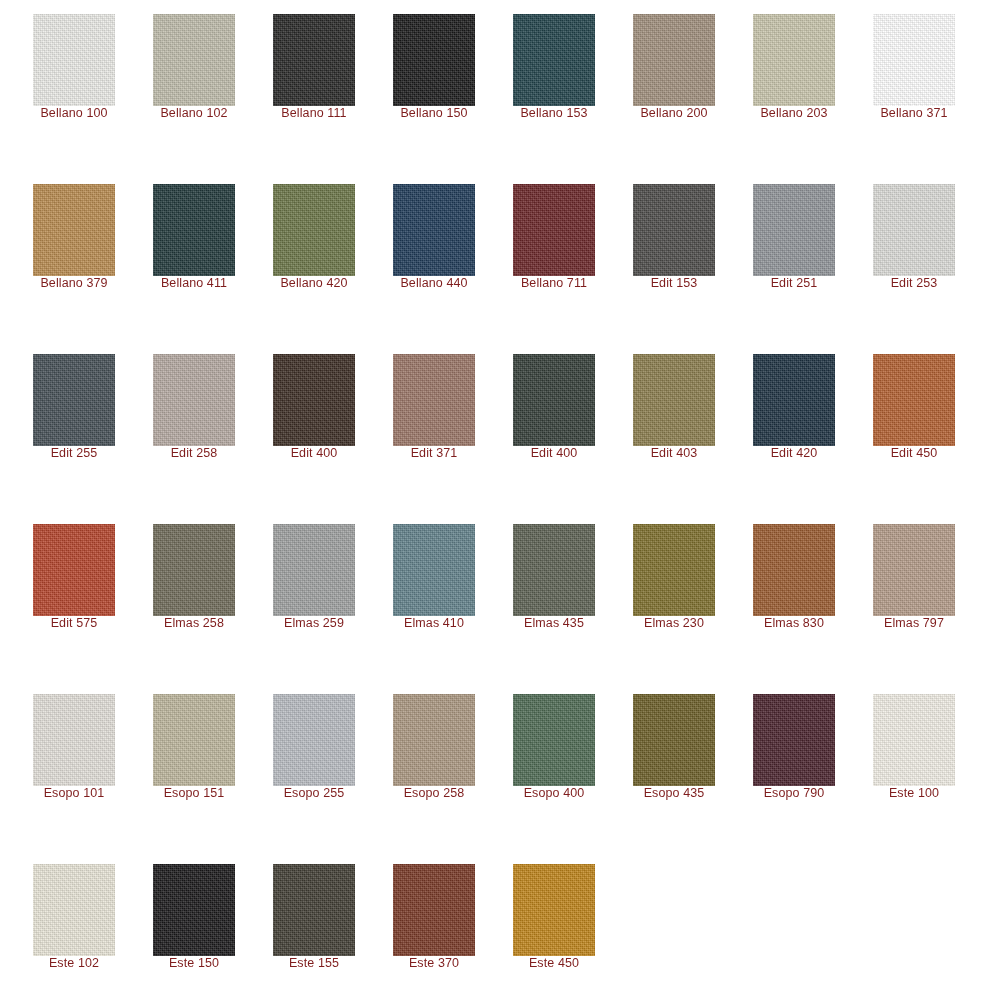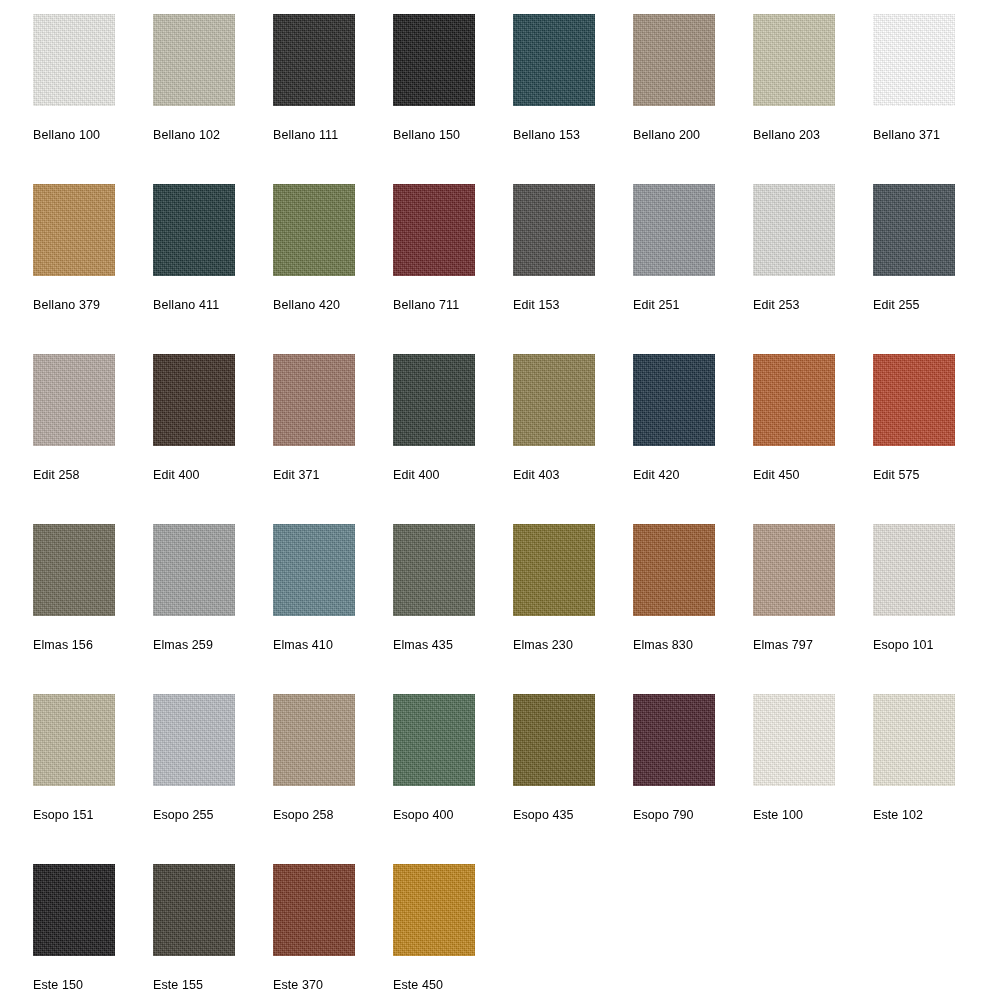--- a/index.html
+++ b/index.html
@@ -62,26 +62,25 @@
     inset: 0;
     background-image:
       repeating-linear-gradient(45deg,
         rgba(255,255,255,0.05) 0px,
         rgba(255,255,255,0.05) 2px,
         rgba(0,0,0,0.035) 2px,
         rgba(0,0,0,0.035) 4px);
     pointer-events: none;
   }
   .swatch-label {
-    margin-top: 22px;
     width: 82px;
-    text-align: left;
+    text-align: center;
     font-size: 12.5px;
     line-height: 14px;
-    color: #000000;
+    color: #7f1d1d;
     letter-spacing: 0.1px;
     white-space: nowrap;
   }
 </style>
 </head>
 <body style="background: rgb(255, 255, 255);">
 
 <div id="swatch-grid">
     <div class="swatch-cell">
       <div class="swatch-chip" style="background-color: rgb(235, 235, 231);"></div>
@@ -121,20 +120,24 @@
     </div>
     <div class="swatch-cell">
       <div class="swatch-chip" style="background-color: rgb(32, 56, 58);"></div>
       <div class="swatch-label">Bellano 411</div>
     </div>
     <div class="swatch-cell">
       <div class="swatch-chip" style="background-color: rgb(106, 117, 70);"></div>
       <div class="swatch-label">Bellano 420</div>
     </div>
     <div class="swatch-cell">
+      <div class="swatch-chip" style="background-color: rgb(30, 58, 88);"></div>
+      <div class="swatch-label">Bellano 440</div>
+    </div>
+    <div class="swatch-cell">
       <div class="swatch-chip" style="background-color: rgb(106, 36, 39);"></div>
       <div class="swatch-label">Bellano 711</div>
     </div>
     <div class="swatch-cell">
       <div class="swatch-chip" style="background-color: rgb(75, 74, 72);"></div>
       <div class="swatch-label">Edit 153</div>
     </div>
     <div class="swatch-cell">
       <div class="swatch-chip" style="background-color: rgb(144, 148, 153);"></div>
       <div class="swatch-label">Edit 251</div>
@@ -174,21 +177,21 @@
     <div class="swatch-cell">
       <div class="swatch-chip" style="background-color: rgb(179, 95, 47);"></div>
       <div class="swatch-label">Edit 450</div>
     </div>
     <div class="swatch-cell">
       <div class="swatch-chip" style="background-color: rgb(181, 67, 42);"></div>
       <div class="swatch-label">Edit 575</div>
     </div>
     <div class="swatch-cell">
       <div class="swatch-chip" style="background-color: rgb(110, 106, 88);"></div>
-      <div class="swatch-label">Elmas 156</div>
+      <div class="swatch-label">Elmas 258</div>
     </div>
     <div class="swatch-cell">
       <div class="swatch-chip" style="background-color: rgb(158, 160, 160);"></div>
       <div class="swatch-label">Elmas 259</div>
     </div>
     <div class="swatch-cell">
       <div class="swatch-chip" style="background-color: rgb(97, 129, 138);"></div>
       <div class="swatch-label">Elmas 410</div>
     </div>
     <div class="swatch-cell">

